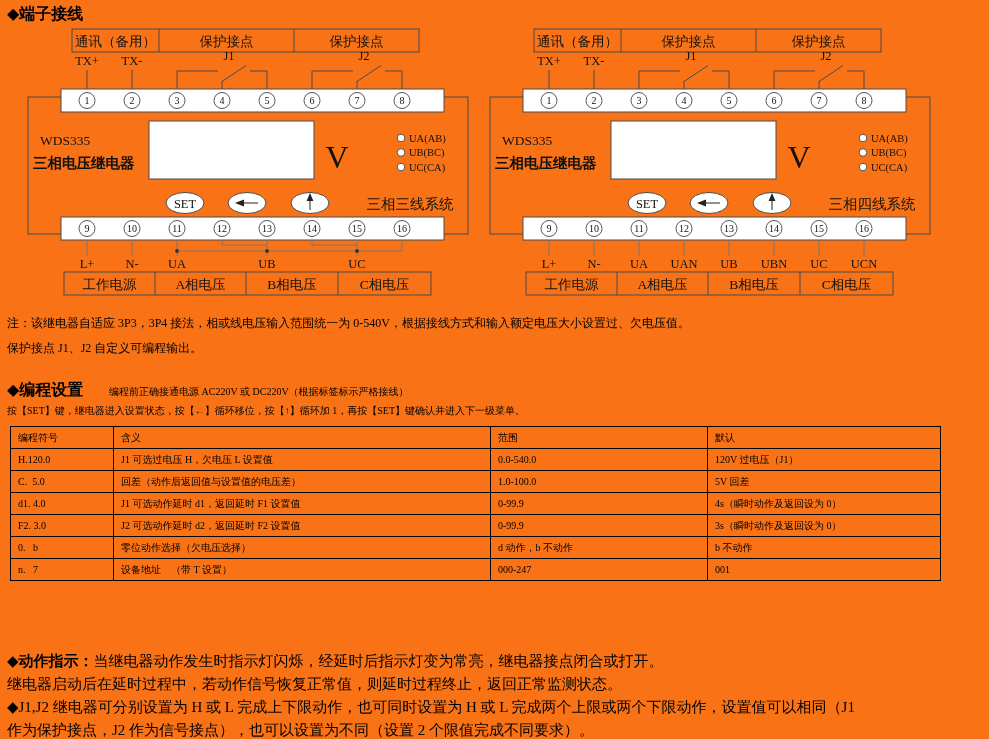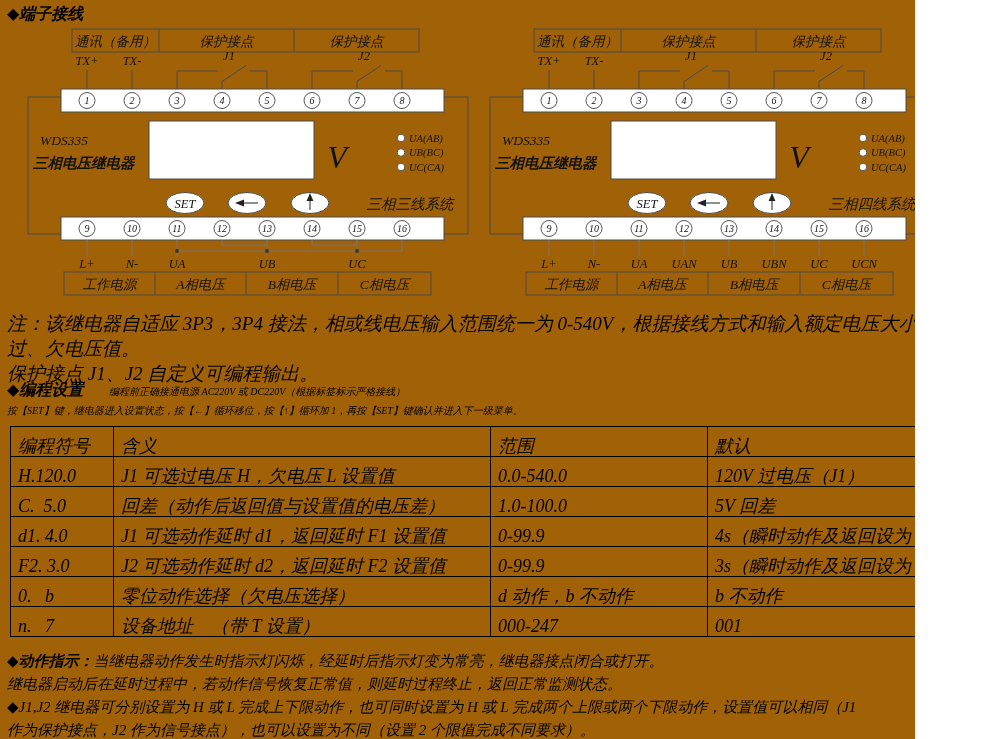--- a/index.html
+++ b/index.html
@@ -1,27 +1,27 @@
 <!DOCTYPE html>
 <html><head>
 <meta charset="utf-8">
 <style>
   html,body{margin:0;padding:0;background:#fff;}
   body{font-family:"Liberation Serif","DejaVu Serif",serif;color:#000;}
-  .page{position:relative;width:915px;height:739px;background:#a16207;overflow:hidden;font-style:italic;}
+  .page{position:relative;width:989px;height:739px;background:#f97316;overflow:hidden;}
   .sec-title{font-weight:bold;font-size:16px;}
   #title1{position:absolute;left:7px;top:4px;}
   #diaL{position:absolute;left:24px;top:27px;}
   #diaR{position:absolute;left:486px;top:27px;}
-  #wiringNote{position:absolute;left:7px;top:311px;width:978px;font-size:19px;line-height:25px;}
+  #wiringNote{position:absolute;left:7px;top:311px;width:978px;font-size:12px;line-height:25px;}
   #progHead{position:absolute;left:7px;top:380px;font-size:15px;}
   #progHead .sub{margin-left:22px;font-weight:normal;font-size:10px;}
   #progLine2{position:absolute;left:7px;top:404px;font-size:10px;}
   table{position:absolute;left:10px;top:426px;border-collapse:collapse;table-layout:fixed;width:930px;}
-  td,th{border:1px solid #000;font-size:18px;font-weight:normal;text-align:left;height:21px;line-height:20px;padding:8px 2px 0 7px;overflow:hidden;white-space:nowrap;}
+  td,th{border:1px solid #000;font-size:10px;font-weight:normal;text-align:left;height:21px;line-height:20px;padding:0 2px 0 7px;overflow:hidden;white-space:nowrap;}
   td.c0{white-space:pre;}
   #bottomNotes{position:absolute;left:7px;top:650px;width:978px;font-size:15px;line-height:23px;}
   svg text{font-family:"Liberation Serif","DejaVu Serif",serif;}
 </style>
 </head>
 <body>
 
 <div class="page">
 
   <div id="title1" class="sec-title">◆端子接线</div>

